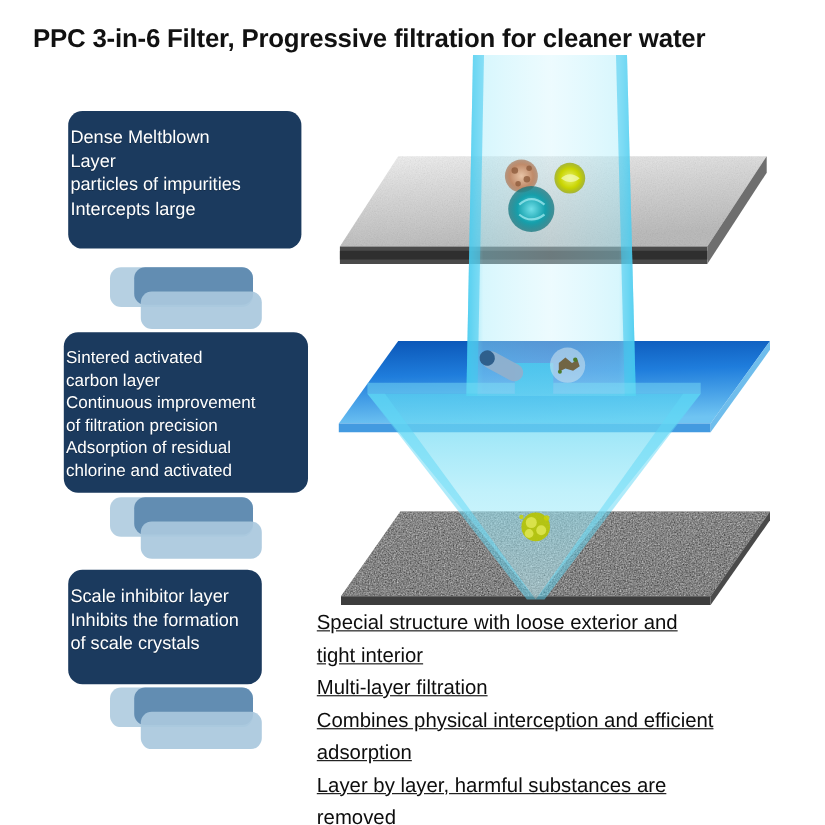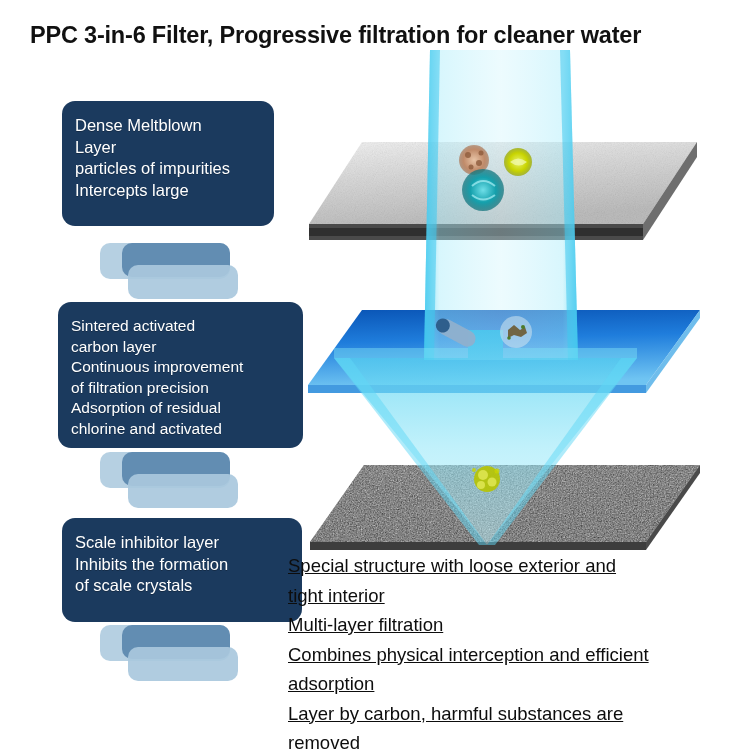--- a/index.html
+++ b/index.html
@@ -19,33 +19,33 @@
     letter-spacing:-0.2px;white-space:nowrap;
   }
 
   
   .callout{
     position:absolute;
     background:#1b3a5e;
     border-radius:13px;
     color:#ffffff;
     box-sizing:border-box;
-    padding:14px 12px 12px 13px;
+    padding:14px 12px 12px 2px;
     z-index:6;
   }
   .callout .line{
     font-size:16.5px;
     line-height:21.5px;
     font-weight:400;
     white-space:nowrap;
     text-shadow:0 1px 0 rgba(0,0,0,.25);
   }
   #box1{left:62px;top:101px;width:212px;height:125px;}
-  #box2{left:58px;top:302px;width:245px;height:146px;}
-  #box3{left:62px;top:518px;width:240px;height:104px;}
+  #box2{left:58px;top:302px;width:222px;height:146px;}
+  #box3{left:62px;top:518px;width:176px;height:104px;}
   #box1 .line{font-size:16.5px;}
   #box2 .line{font-size:15.5px;line-height:20.5px;}
   #box3 .line{font-size:16.5px;}
 
   
   .connector{position:absolute;z-index:4;}
   .connector .c-top{
     position:absolute;left:0;top:0;
     background:#5b87ae;opacity:.92;
     border-radius:10px;
@@ -255,17 +255,17 @@
     <div class="c-top" style="width:108px;height:34px;left:0;top:0;"></div>
     <div class="c-bot" style="width:110px;height:34px;left:6px;top:22px;"></div>
   </div>
 
   <div class="bottom-text">
     <div class="bline">Special structure with loose exterior and</div>
     <div class="bline">tight interior</div>
     <div class="bline">Multi-layer filtration</div>
     <div class="bline">Combines physical interception and efficient</div>
     <div class="bline">adsorption</div>
-    <div class="bline">Layer by carbon, harmful substances are</div>
+    <div class="bline">Layer by layer, harmful substances are</div>
     <div class="bline">removed</div>
   </div>
 
 </div>
 
 </body></html>

